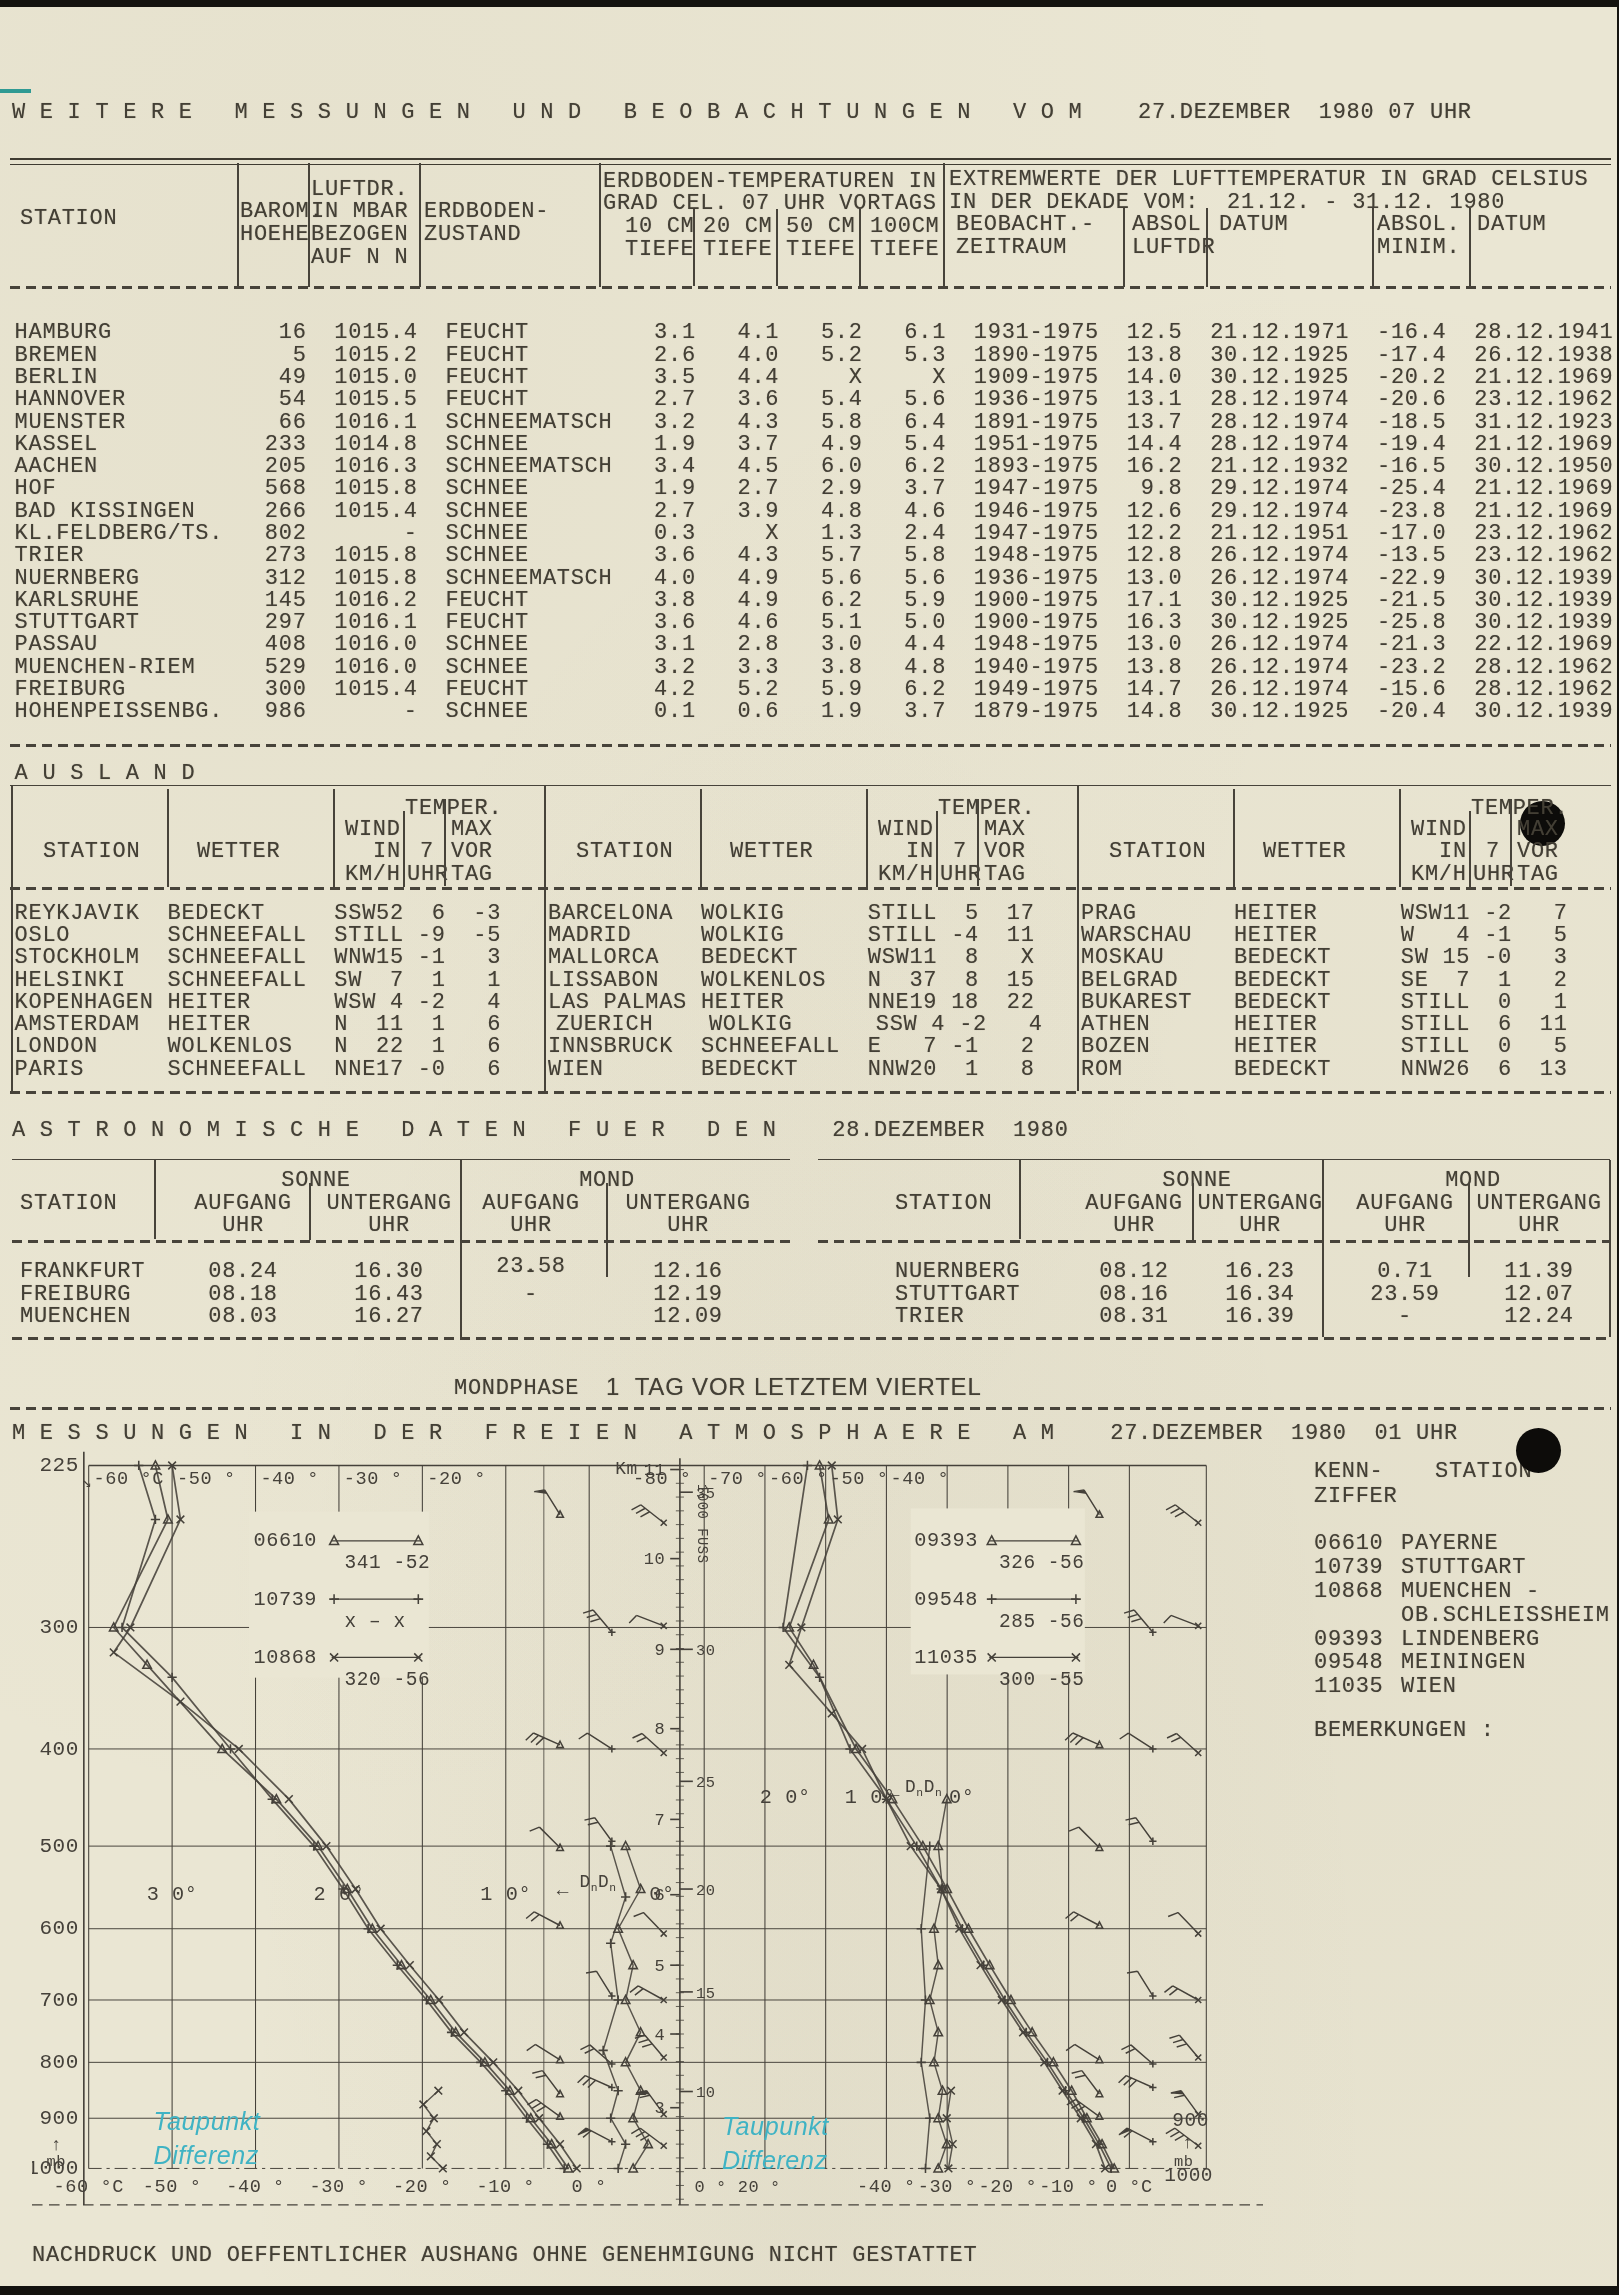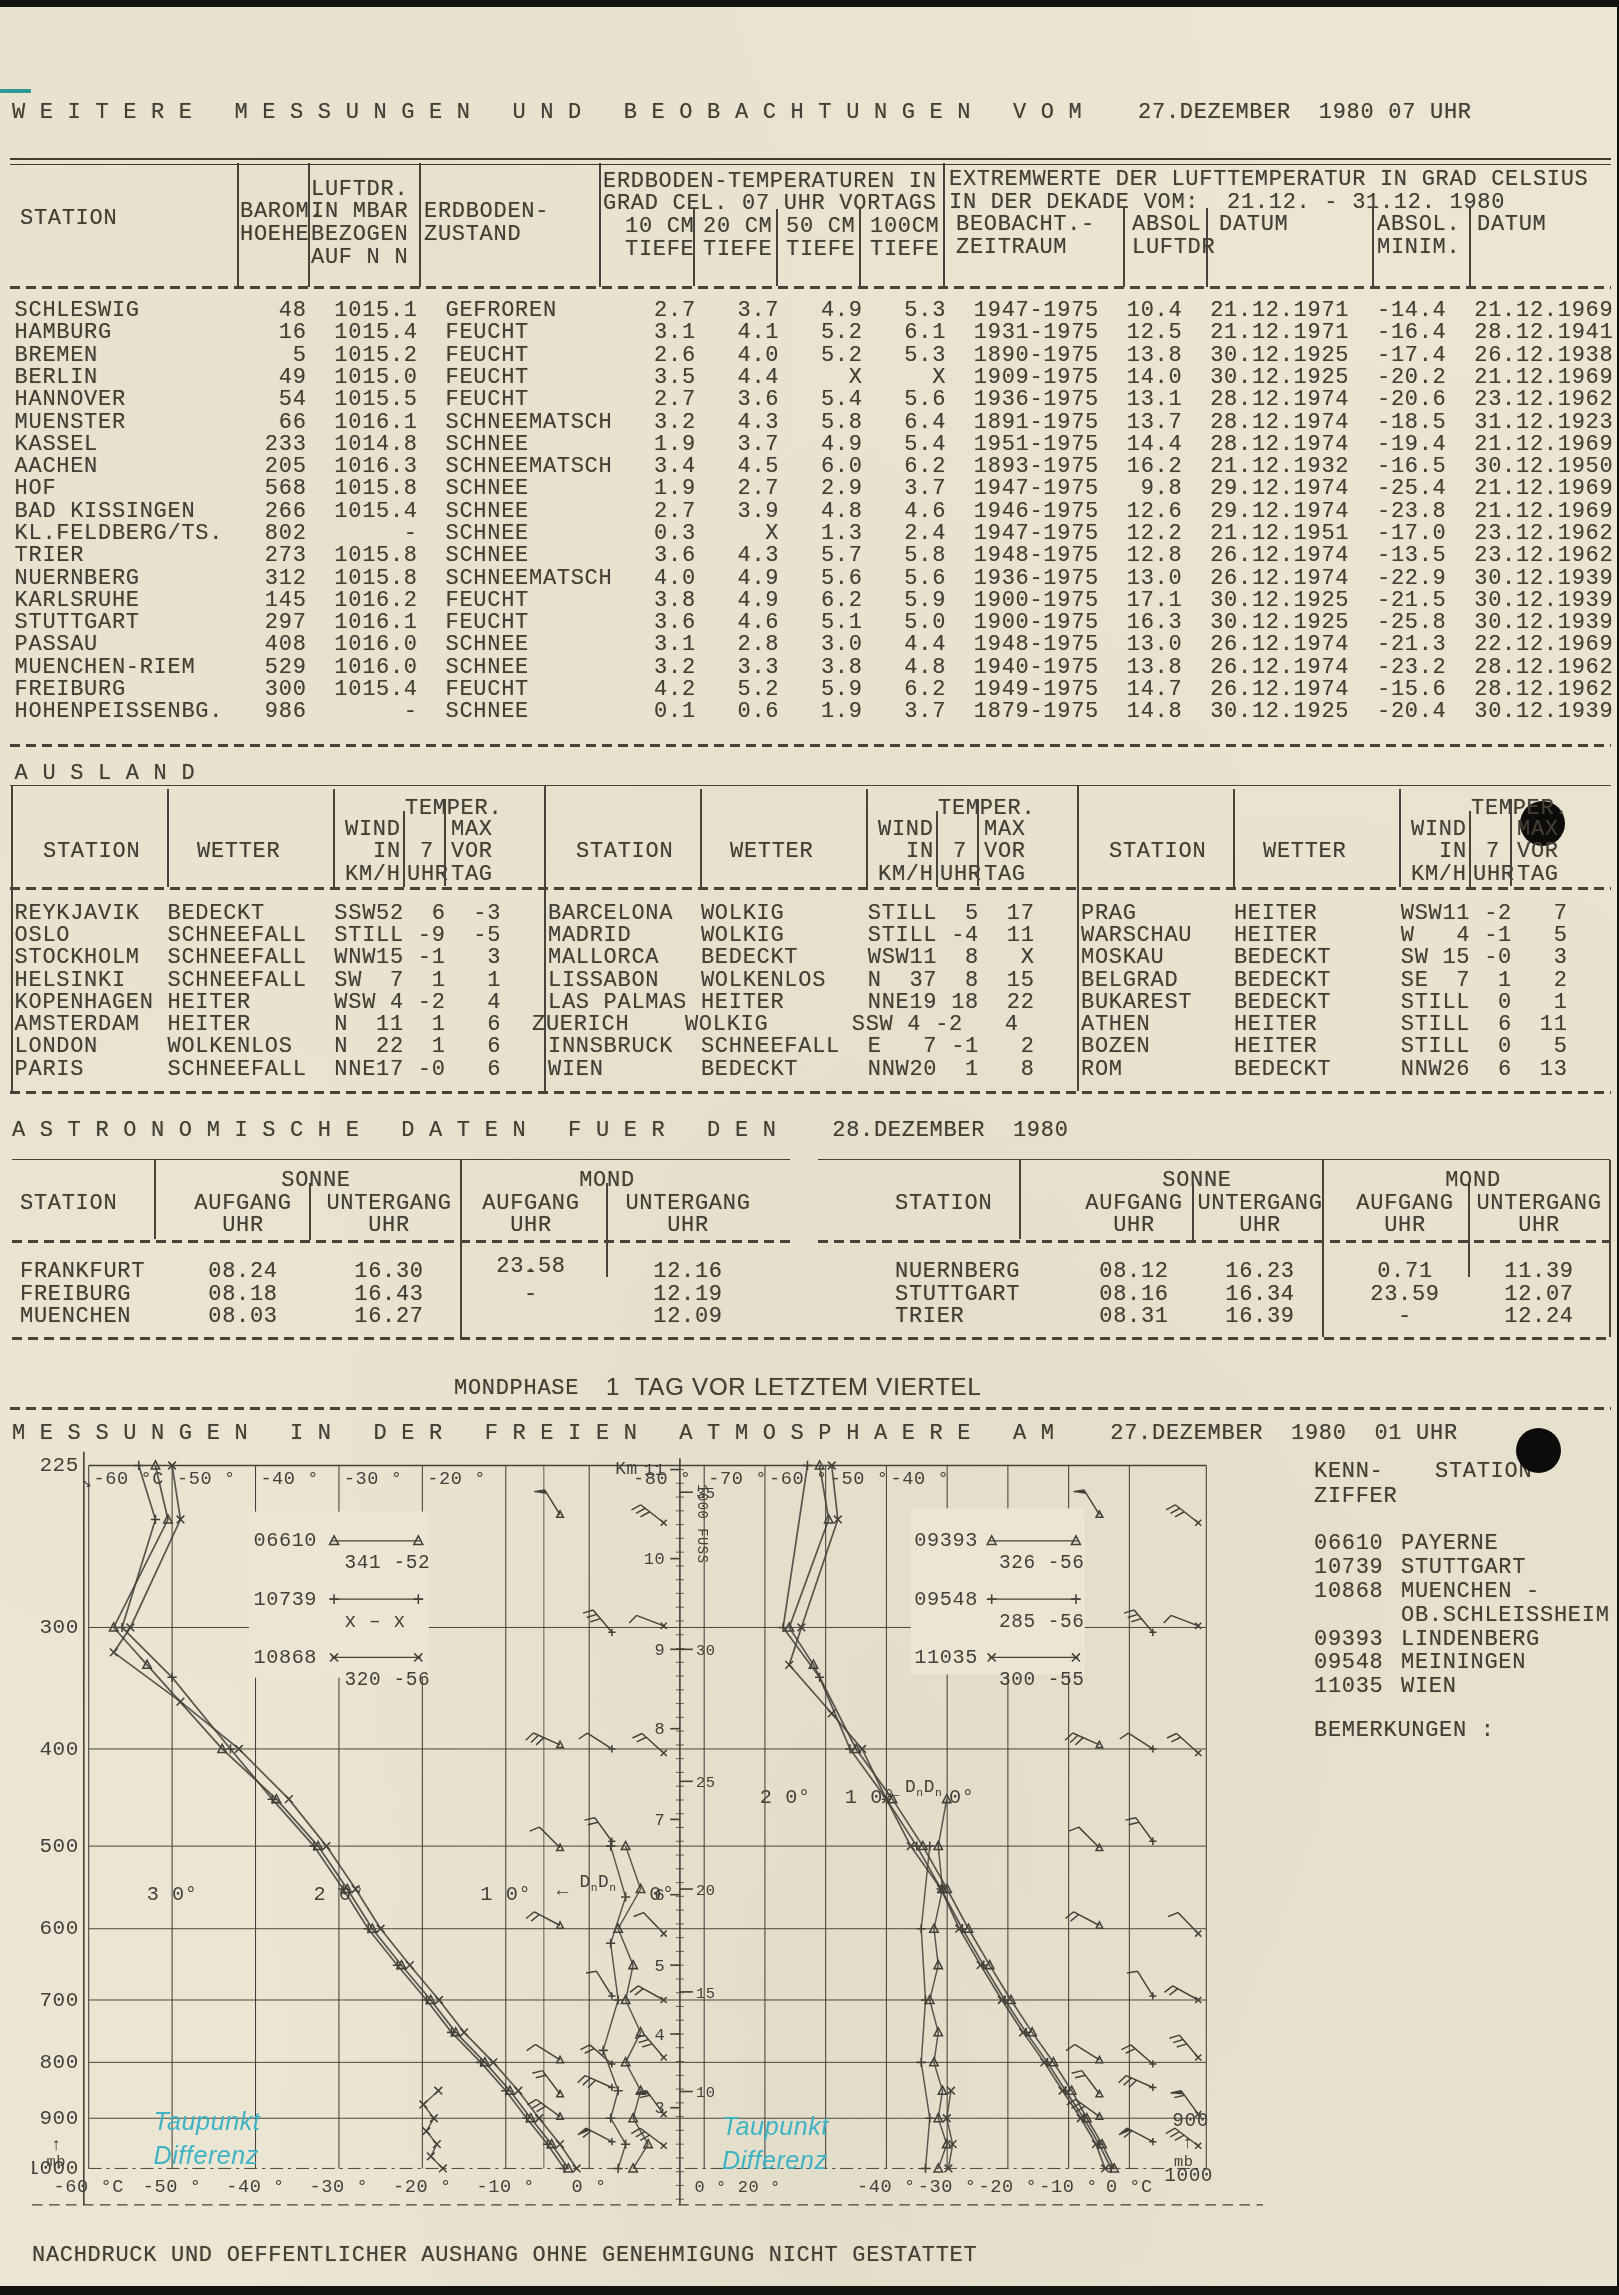--- a/index.html
+++ b/index.html
@@ -668,21 +668,20 @@
     <div class="vline" style="left: 419px; top: 156px; height: 124px;"></div>
     <div class="vline" style="left: 599px; top: 156px; height: 124px;"></div>
     <div class="vline" style="left: 693px; top: 202px; height: 77px;"></div>
     <div class="vline" style="left: 776px; top: 202px; height: 77px;"></div>
     <div class="vline" style="left: 859px; top: 202px; height: 77px;"></div>
     <div class="vline" style="left: 943px; top: 156px; height: 124px;"></div>
     <div class="vline" style="left: 1123px; top: 201px; height: 79px;"></div>
     <div class="vline" style="left: 1206px; top: 201px; height: 79px;"></div>
     <div class="vline" style="left: 1372px; top: 201px; height: 79px;"></div>
     <div class="vline" style="left: 1469px; top: 201px; height: 79px;"></div>
-    <div class="row" style="top: 293px;">SCHLESWIG          48  1015.1  GEFROREN       2.7   3.7   4.9   5.3  1947-1975  10.4  21.12.1971  -14.4  21.12.1969</div>
     <div class="row" style="top: 315px;">HAMBURG            16  1015.4  FEUCHT         3.1   4.1   5.2   6.1  1931-1975  12.5  21.12.1971  -16.4  28.12.1941</div>
     <div class="row" style="top: 338px;">BREMEN              5  1015.2  FEUCHT         2.6   4.0   5.2   5.3  1890-1975  13.8  30.12.1925  -17.4  26.12.1938</div>
     <div class="row" style="top: 360px;">BERLIN             49  1015.0  FEUCHT         3.5   4.4     X     X  1909-1975  14.0  30.12.1925  -20.2  21.12.1969</div>
     <div class="row" style="top: 382px;">HANNOVER           54  1015.5  FEUCHT         2.7   3.6   5.4   5.6  1936-1975  13.1  28.12.1974  -20.6  23.12.1962</div>
     <div class="row" style="top: 405px;">MUENSTER           66  1016.1  SCHNEEMATSCH   3.2   4.3   5.8   6.4  1891-1975  13.7  28.12.1974  -18.5  31.12.1923</div>
     <div class="row" style="top: 427px;">KASSEL            233  1014.8  SCHNEE         1.9   3.7   4.9   5.4  1951-1975  14.4  28.12.1974  -19.4  21.12.1969</div>
     <div class="row" style="top: 449px;">AACHEN            205  1016.3  SCHNEEMATSCH   3.4   4.5   6.0   6.2  1893-1975  16.2  21.12.1932  -16.5  30.12.1950</div>
     <div class="row" style="top: 471px;">HOF               568  1015.8  SCHNEE         1.9   2.7   2.9   3.7  1947-1975   9.8  29.12.1974  -25.4  21.12.1969</div>
     <div class="row" style="top: 494px;">BAD KISSINGEN     266  1015.4  SCHNEE         2.7   3.9   4.8   4.6  1946-1975  12.6  29.12.1974  -23.8  21.12.1969</div>
     <div class="row" style="top: 516px;">KL.FELDBERG/TS.   802       -  SCHNEE         0.3     X   1.3   2.4  1947-1975  12.2  21.12.1951  -17.0  23.12.1962</div>
@@ -730,21 +729,21 @@
     <div class="lbl" style="left: 984px; top: 857px;">TAG</div>
     <div class="vline" style="left: 700px; top: 782px; height: 98px;"></div>
     <div class="vline" style="left: 866px; top: 782px; height: 98px;"></div>
     <div class="vline" style="left: 936px; top: 804px; height: 76px;"></div>
     <div class="vline" style="left: 977px; top: 792px; height: 87px;"></div>
     <div class="row" style="left: 548px; top: 896px;">BARCELONA  WOLKIG      STILL  5  17</div>
     <div class="row" style="left: 548px; top: 918px;">MADRID     WOLKIG      STILL -4  11</div>
     <div class="row" style="left: 548px; top: 940px;">MALLORCA   BEDECKT     WSW11  8   X</div>
     <div class="row" style="left: 548px; top: 963px;">LISSABON   WOLKENLOS   N  37  8  15</div>
     <div class="row" style="left: 548px; top: 985px;">LAS PALMAS HEITER      NNE19 18  22</div>
-    <div class="row" style="left: 532px; top: 1007px;">ZUERICH    WOLKIG      SSW 4 -2   4</div>
+    <div class="row" style="left: 556px; top: 1007px;">ZUERICH    WOLKIG      SSW 4 -2   4</div>
     <div class="row" style="left: 548px; top: 1029px;">INNSBRUCK  SCHNEEFALL  E   7 -1   2</div>
     <div class="row" style="left: 548px; top: 1052px;">WIEN       BEDECKT     NNW20  1   8</div>
     <div class="lbl" style="left: 1471px; top: 791px;">TEMPER.</div>
     <div class="lbl" style="left: 1411px; top: 812px;">WIND</div>
     <div class="lbl" style="left: 1439px; top: 834px;">IN</div>
     <div class="lbl" style="left: 1411px; top: 857px;">KM/H</div>
     <div class="lbl" style="left: 1109px; top: 834px;">STATION</div>
     <div class="lbl" style="left: 1263px; top: 834px;">WETTER</div>
     <div class="lbl" style="left: 1486px; top: 834px;">7</div>
     <div class="lbl" style="left: 1473px; top: 857px;">UHR</div>

